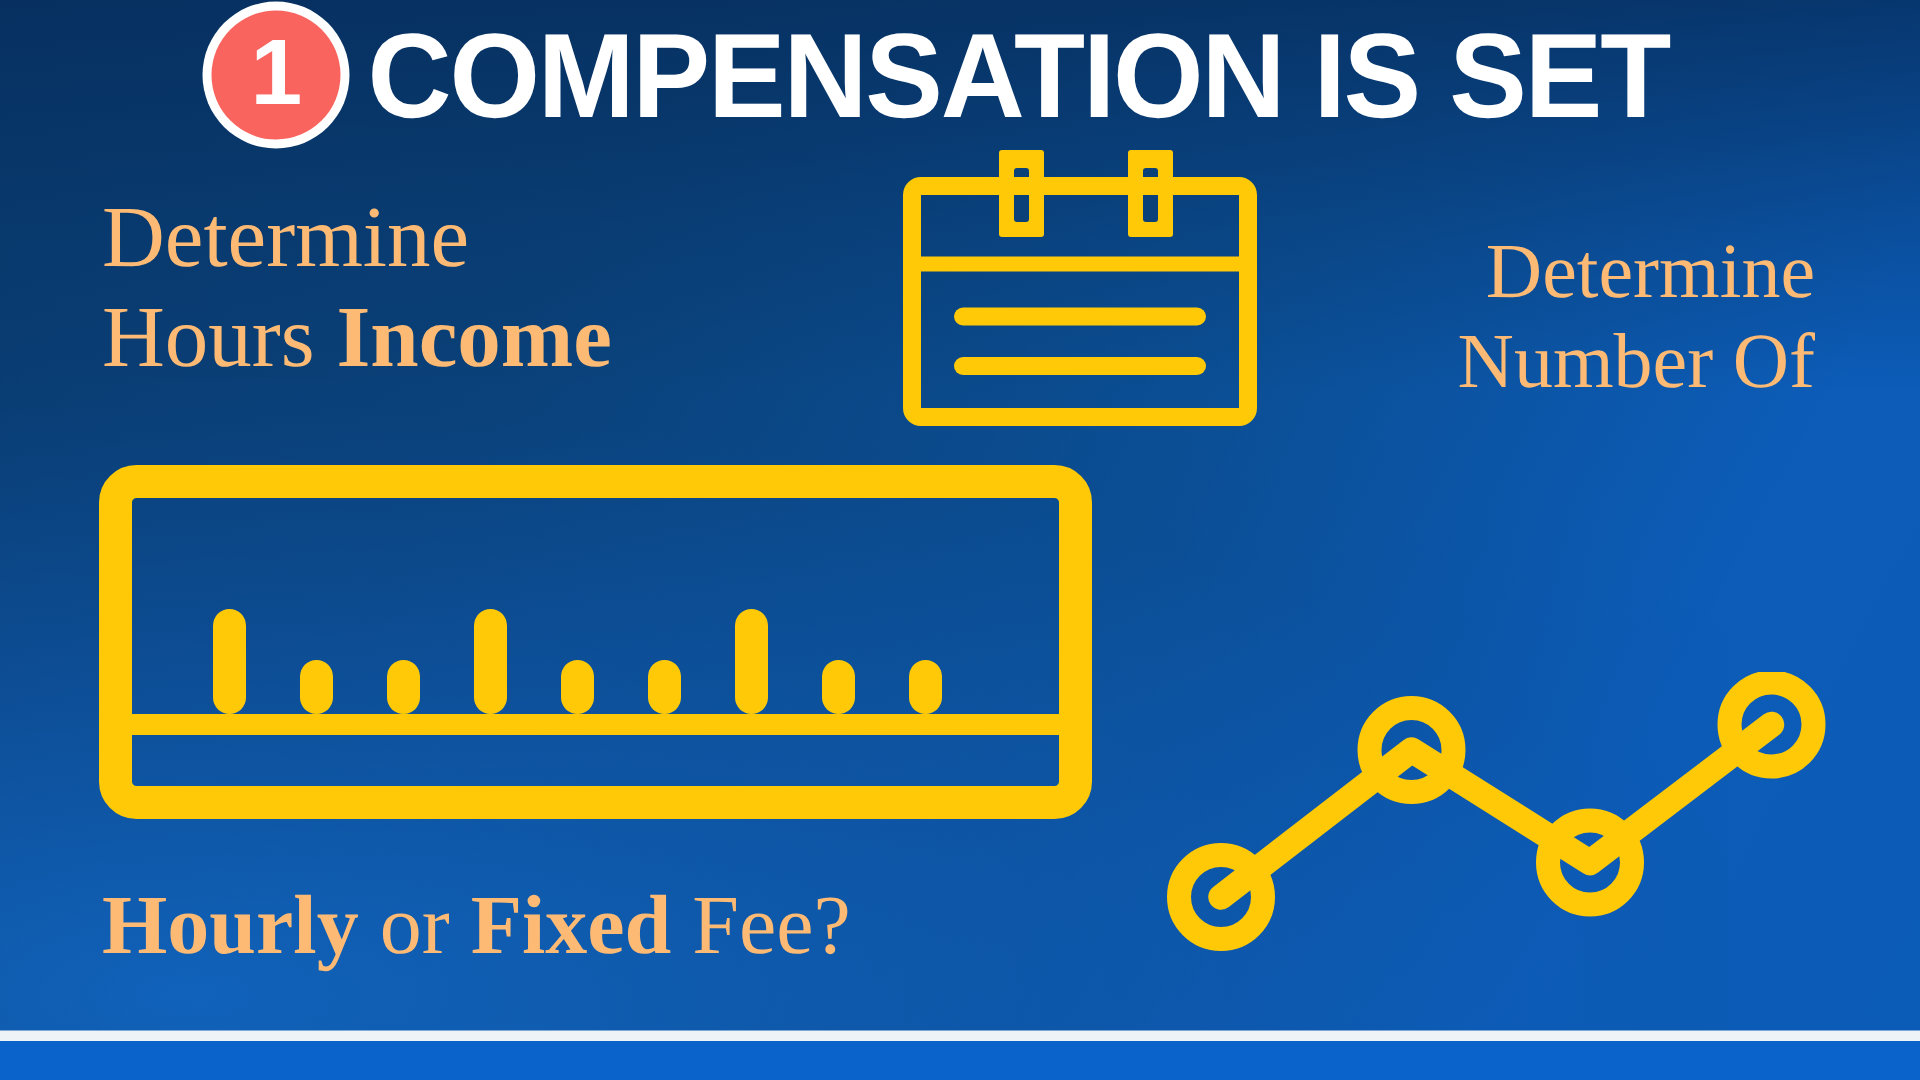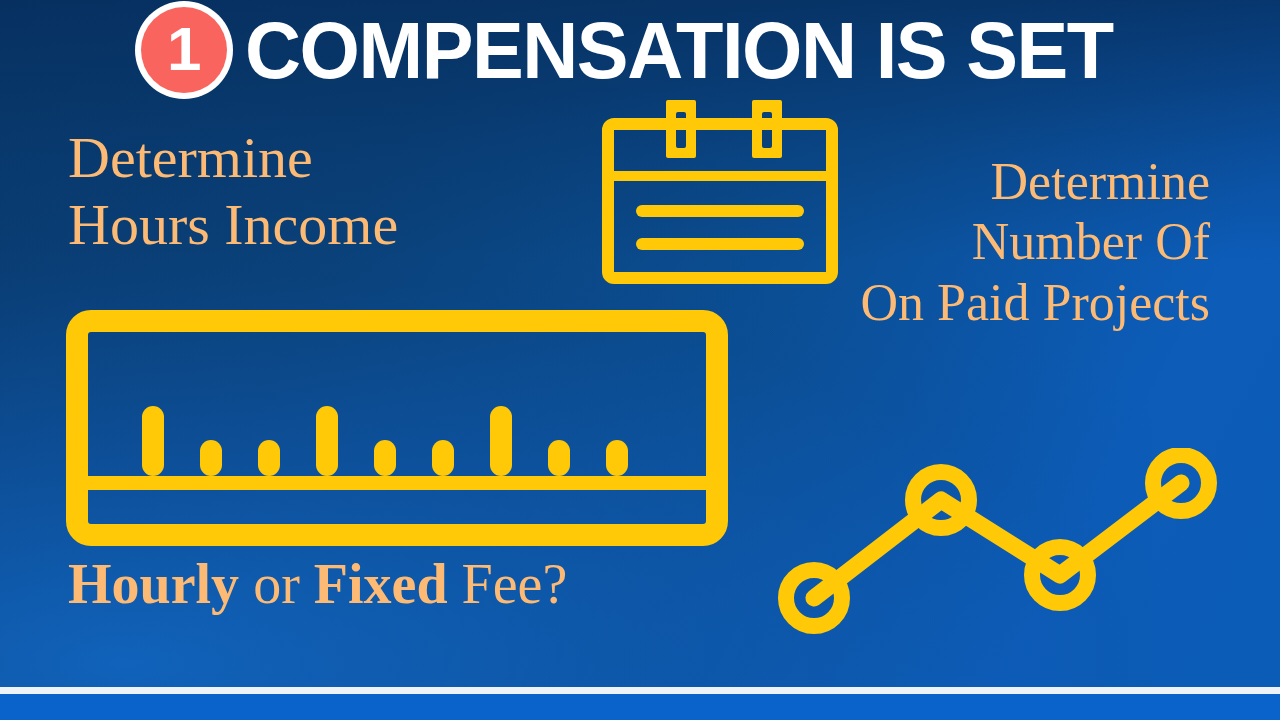--- a/index.html
+++ b/index.html
@@ -83,37 +83,37 @@
   }
 
   
   .copy {
     position: absolute;
     color: #fdba74;
     font-family: "Liberation Serif", serif;
     line-height: 1.16;
     white-space: nowrap;
   }
-  .copy .b { font-weight: normal; margin-top: 32px; }
+  .copy .b { font-weight: bold; margin-top: 32px; }
 
   #left-copy {
     left: 68px;
     top: 124px;
     font-size: 58px;
     text-align: left;
   }
   #right-copy {
     right: 70px;
     top: 152px;
     font-size: 52px;
     text-align: right;
   }
   #bottom-copy {
     left: 68px;
-    top: 552px;
+    top: 585px;
     font-size: 56px;
     font-weight: bold;
     text-align: center;
   }
   #bottom-copy .reg { font-weight: normal; }
 
   
   #calendar-icon {
     position: absolute;
     left: 600px;
@@ -179,21 +179,20 @@
       <span>Determine</span>
     </div>
     <div>
       <span>Hours </span><span class="b">Income</span>
     </div>
   </div>
 
   <div id="right-copy" class="copy">
     <div>Determine</div>
     <div>Number Of</div>
-    <div>On Paid Projects</div>
   </div>
 
   <div id="bottom-copy" class="copy">
     <span>Hourly</span><span class="reg"> or </span><span>Fixed</span><span class="reg"> Fee?</span>
   </div>
 
   <div id="calendar-icon">
     <svg viewBox="0 0 240 190" width="240" height="190" xmlns="http://www.w3.org/2000/svg">
 
       <rect x="66" y="2" width="30" height="58" rx="2" fill="#ffc907"></rect>

